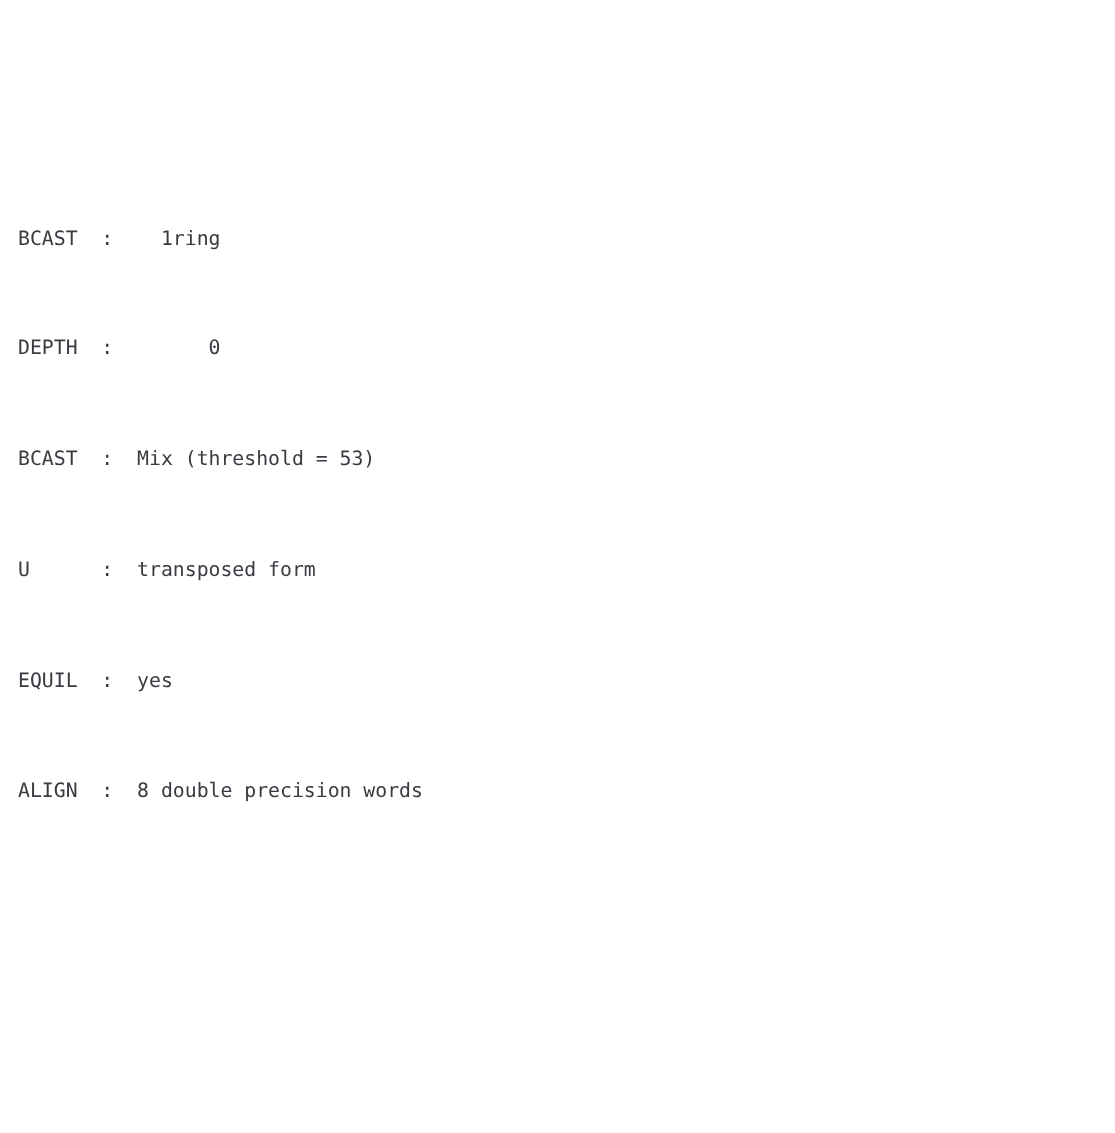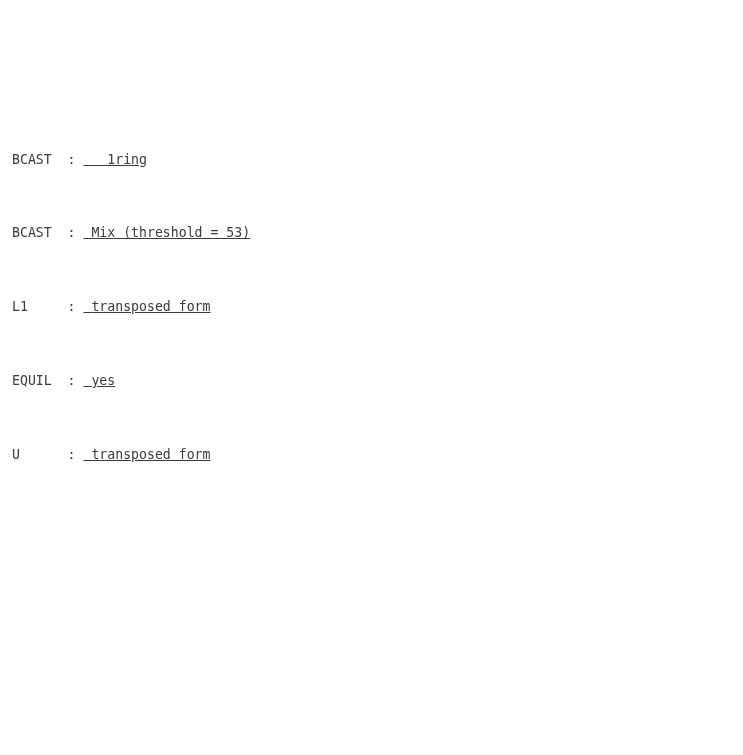--- a/index.html
+++ b/index.html
@@ -26,42 +26,42 @@
     font-size: 13.2px;
     line-height: 24.6px;
     letter-spacing: 0px;
     white-space: pre;
     -webkit-font-smoothing: antialiased;
   }
 
   .line {
     white-space: pre;
     height: 24.6px;
-    text-decoration: underline;
   }
 
   
   .blank { height: 24.6px; }
 
   
   .cfg-label { display: inline-block; width: 7ch; }
   .cfg-colon { display: inline-block; width: 2ch; }
 </style>
 </head>
 <body>
 
 <div class="console">
 
   
   <div>
     <div class="line"><span class="cfg-label">BCAST</span><span class="cfg-colon">:</span><span>   </span><span>1ring</span></div>
+    <div class="line"><span class="cfg-label">DEPTH</span><span class="cfg-colon">:</span><span>       </span><span>0</span></div>
     <div class="line"><span class="cfg-label">BCAST</span><span class="cfg-colon">:</span><span> </span><span>Mix (threshold = 53)</span></div>
-    <div class="line"><span class="cfg-label">L1</span><span class="cfg-colon">:</span><span> </span><span>transposed form</span></div>
+    <div class="line"><span class="cfg-label">U</span><span class="cfg-colon">:</span><span> </span><span>transposed form</span></div>
     <div class="line"><span class="cfg-label">EQUIL</span><span class="cfg-colon">:</span><span> </span><span>yes</span></div>
-    <div class="line"><span class="cfg-label">U</span><span class="cfg-colon">:</span><span> </span><span>transposed form</span></div>
+    <div class="line"><span class="cfg-label">ALIGN</span><span class="cfg-colon">:</span><span> </span><span>8 double precision words</span></div>
   </div>
 
   <div class="blank"></div>
   
 
   
   
 
   
   

